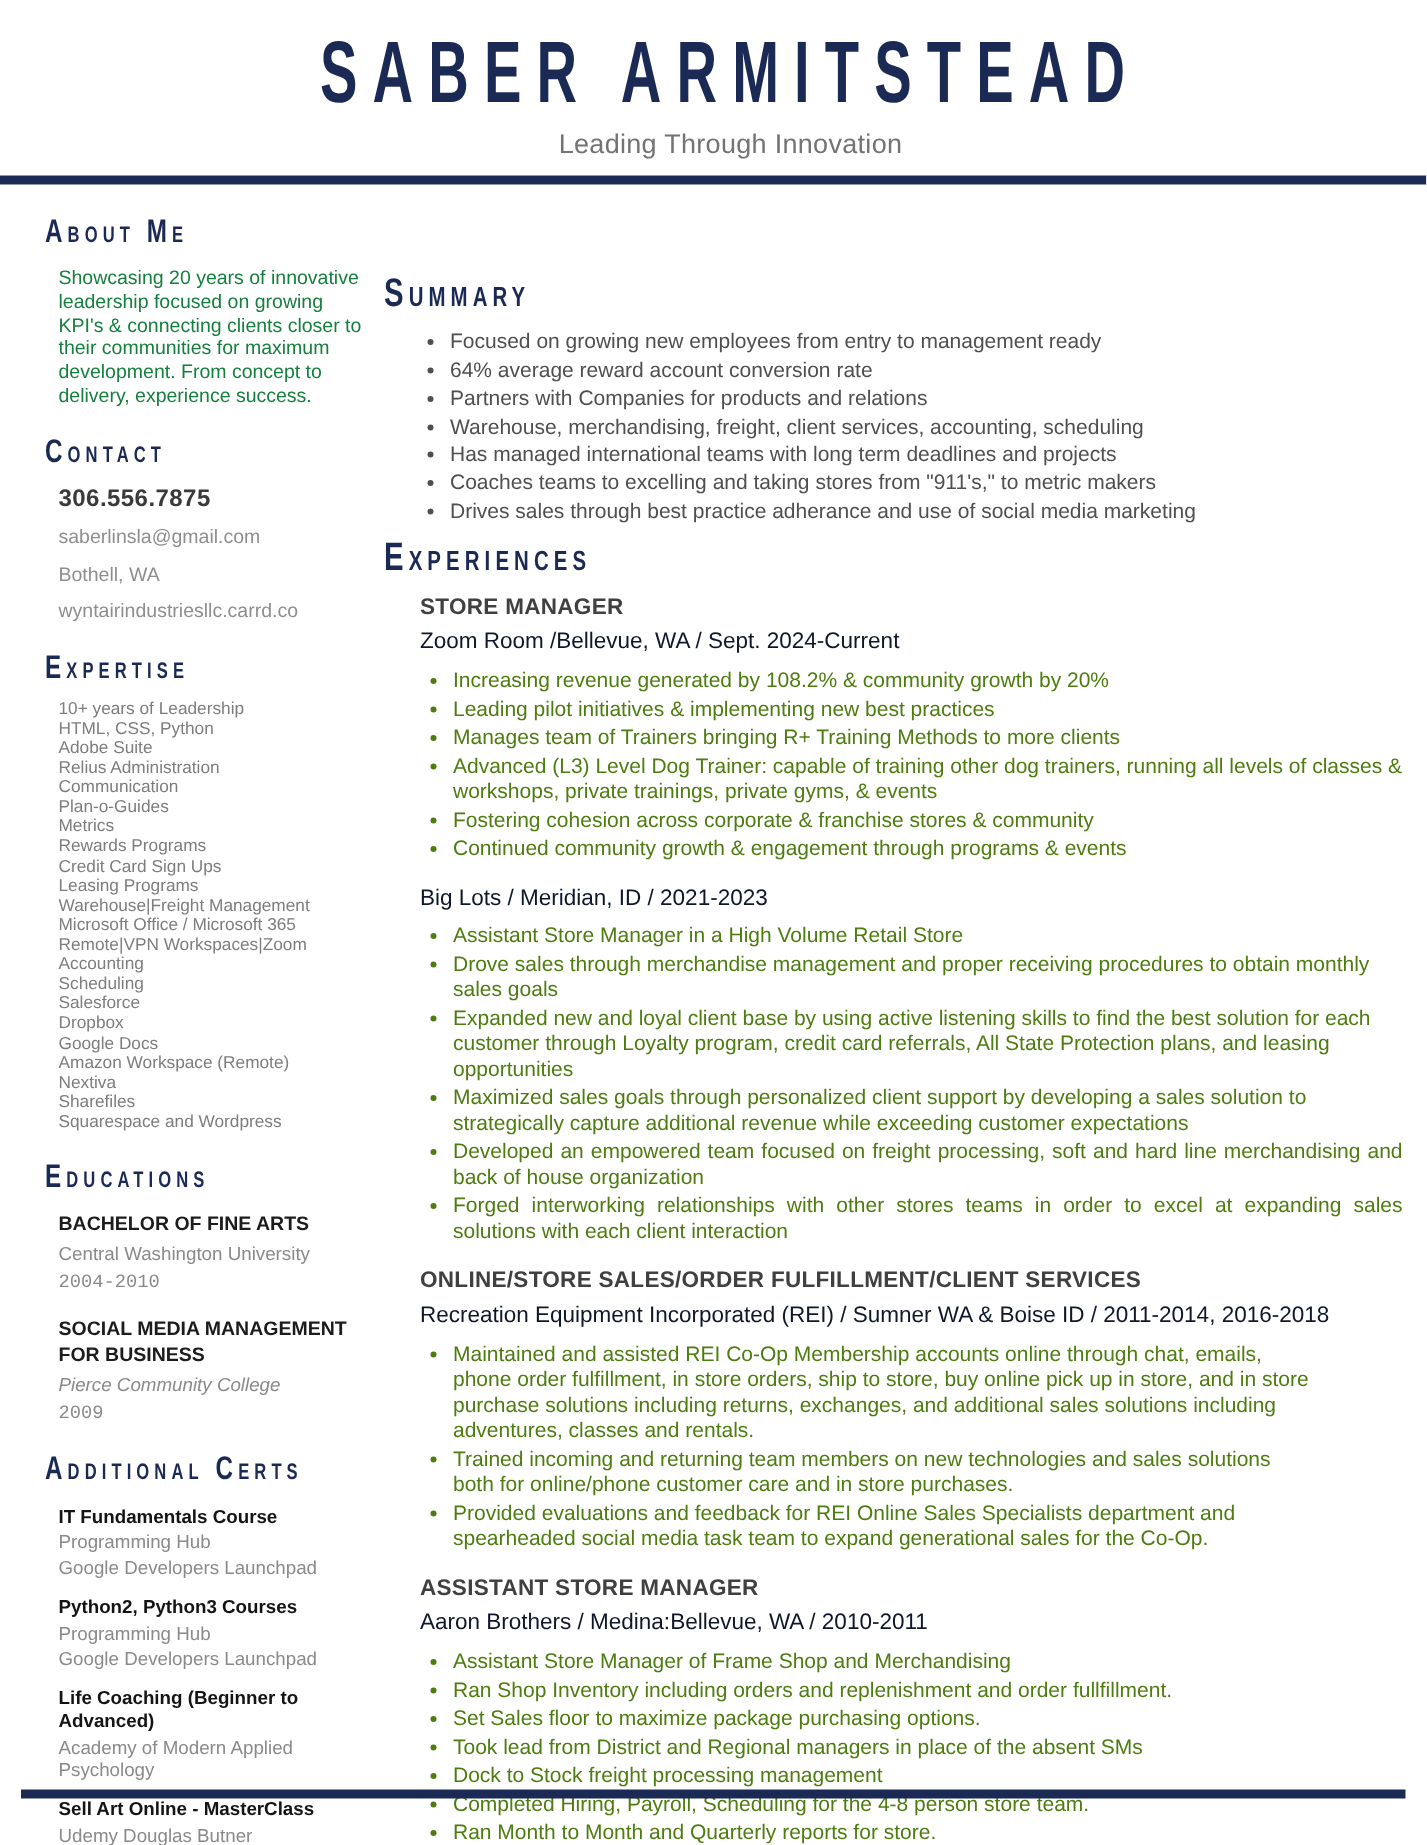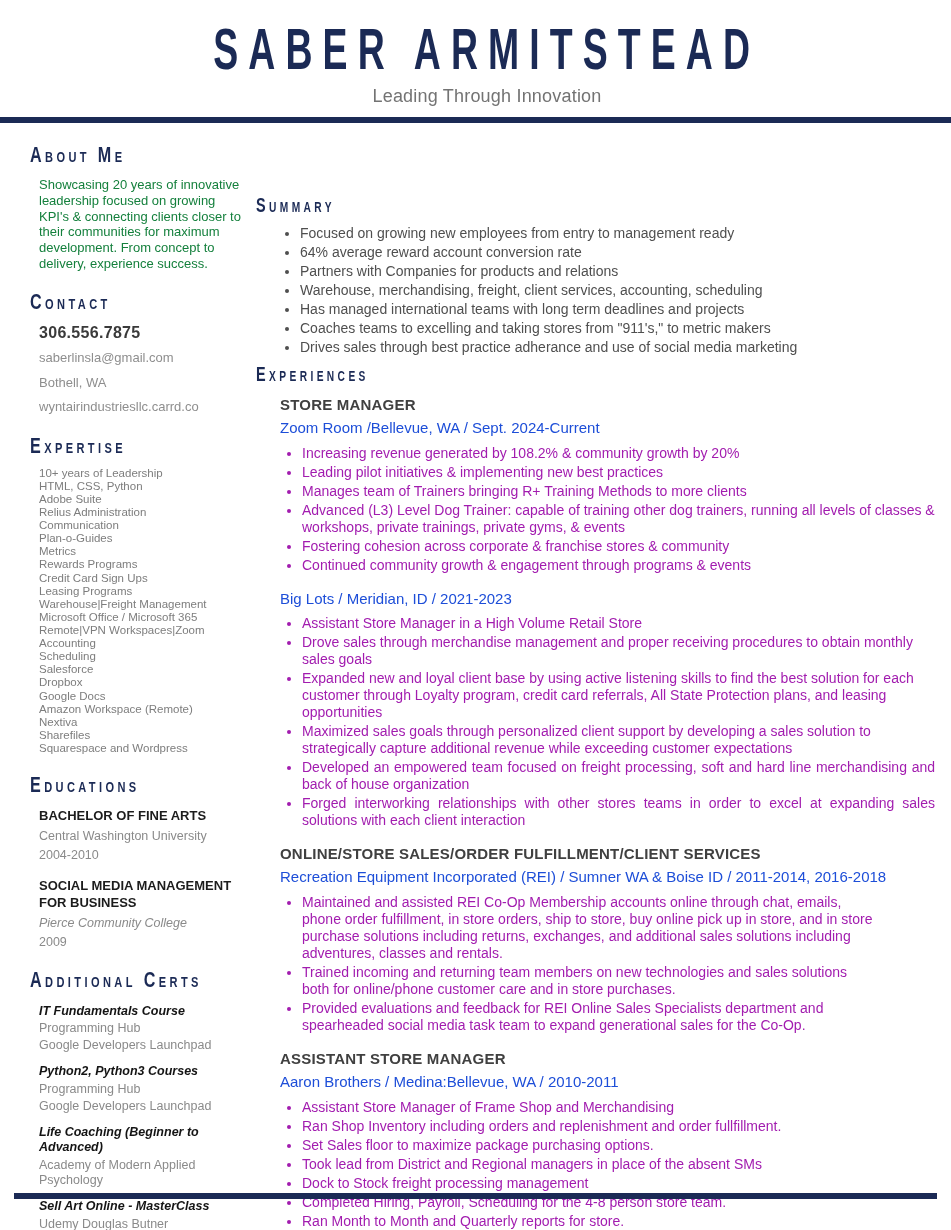--- a/index.html
+++ b/index.html
@@ -26,56 +26,56 @@
   .columns { display: flex; padding: 24px 14px 0 30px; align-items: flex-end; }
   .sidebar { flex: 0 0 212px; width: 212px; }
   .main { flex: 1; padding-left: 14px; padding-right: 2px; min-width: 0; }
 
   
   .sc {
     display: inline-block; font-variant: small-caps; letter-spacing: 4px;
     transform: scale(0.85, 1.15); transform-origin: left bottom; white-space: nowrap;
   }
   .side-title { color: var(--navy); font-weight: bold; font-size: 19px; line-height: 1.1; }
-  .main-title { color: var(--navy); font-weight: bold; font-size: 17px; line-height: 1.1; }
+  .main-title { color: var(--navy); font-weight: bold; font-size: 23px; line-height: 1.1; }
 
   .side-section { margin-top: 22px; }
   .side-section:first-child { margin-top: 0; }
 
   .about-text { font-size: 13px; color: #15803d; line-height: 1.22; margin-top: 9px; padding-left: 9px; }
 
   .contact-block { margin-top: 9px; padding-left: 9px; }
   .phone { font-size: 16px; font-weight: bold; color: #3a3a3a; letter-spacing: 0.3px; }
   .contact-line { font-size: 13px; color: #8e8e8e; line-height: 1.28; margin-top: 8px; }
 
   .xp-block { margin-top: 8px; }
   .xp { font-size: 11.5px; color: #7d7d7d; line-height: 1.14; padding-left: 9px; }
 
   .edu { margin-top: 10px; padding-left: 9px; }
   .edu + .edu { margin-top: 15px; }
   .edu-degree { font-size: 13px; font-weight: bold; color: #1c1c1c; line-height: 1.3; }
   .edu-school { font-size: 12.5px; color: #8a8a8a; margin-top: 4px; line-height: 1.2; }
-  .edu-years { font-size: 12.5px; color: #8a8a8a; margin-top: 4px; line-height: 1.2; }
+  .edu-years { font-size: 12.5px; color: #8a8a8a; margin-top: 4px; line-height: 1.2; font-family: Liberation Mono, monospace; }
   .italic { font-style: italic; }
 
   .cert { margin-top: 11px; padding-left: 9px; }
-  .cert-name { font-size: 12.5px; font-weight: bold; color: #141414; line-height: 1.25; font-style: italic; }
+  .cert-name { font-size: 12.5px; font-weight: bold; color: #141414; line-height: 1.25; }
   .cert-line { font-size: 12.5px; color: #8a8a8a; line-height: 1.2; margin-top: 2px; }
 
   
   .summary-list { margin: 8px 0 0 44px; }
   .summary-list li { font-size: 14px; color: #4f4f4f; line-height: 1.21; margin-bottom: 2px; }
 
   .experiences { margin-top: 12px; }
   .job { margin-top: 16px; padding-left: 24px; }
   .job:first-of-type { margin-top: 9px; }
   .job-role { font-size: 15px; font-weight: bold; color: #404040; letter-spacing: 0.2px; line-height: 1.25; }
-  .job-meta { font-size: 15px; color: #1d4ed8; margin-top: 5px; line-height: 1.25; }
+  .job-meta { font-size: 15px; color: #0f172a; margin-top: 5px; line-height: 1.25; }
   .job-bullets { margin: 7px 0 0 22px; }
-  .job-bullets li { font-size: 14px; color: #a21caf; line-height: 1.21; margin-bottom: 2px; }
+  .job-bullets li { font-size: 14px; color: #4d7c0f; line-height: 1.21; margin-bottom: 2px; }
   .just { text-align: justify; }
   .narrow li { max-width: 575px; }
 
   .bottom-bar { position: absolute; left: 14px; right: 14px; bottom: 31px; height: 6px; background: var(--navy); }
 </style>
 </head>
 <body>
 
 <div class="page">
 

